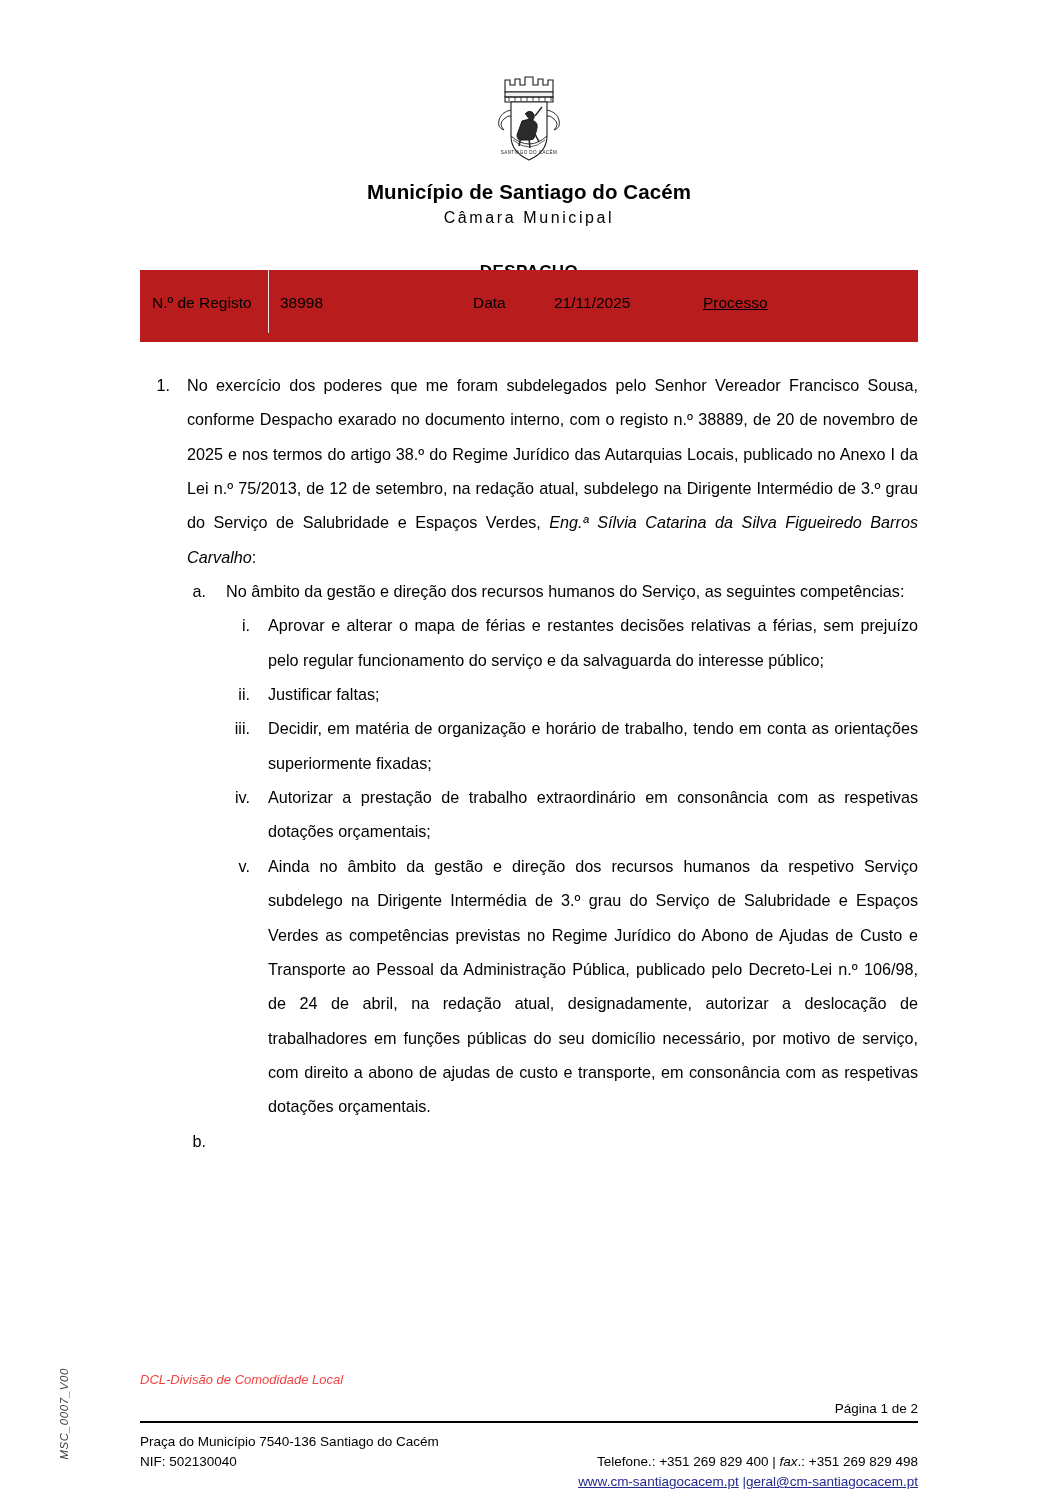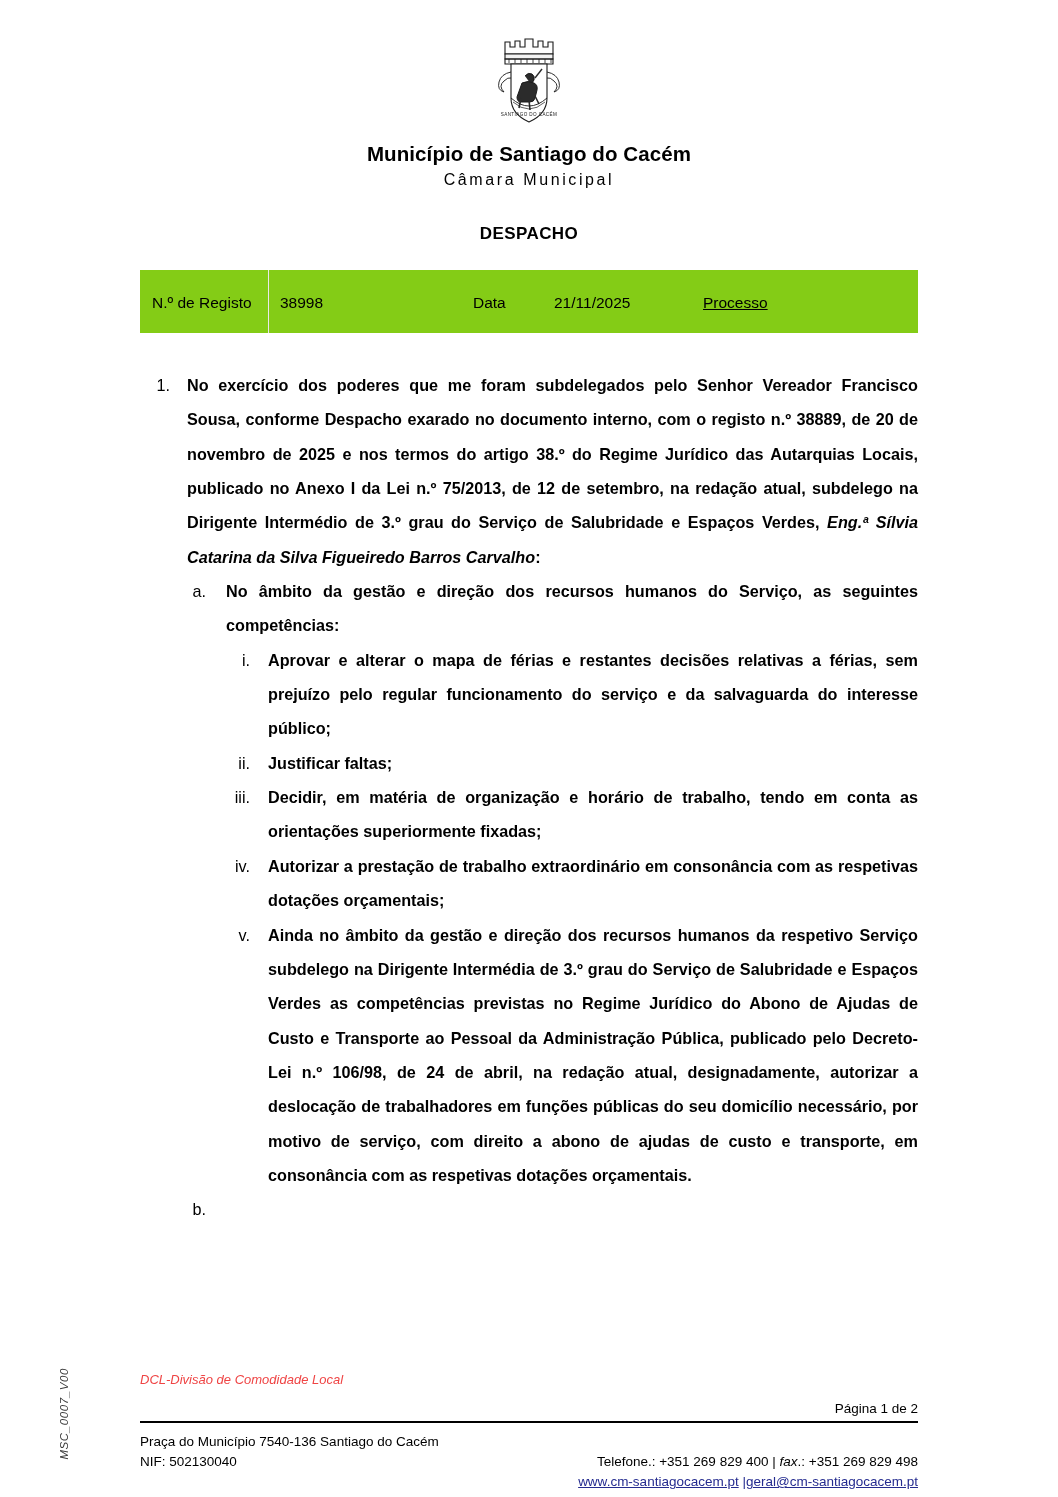--- a/index.html
+++ b/index.html
@@ -17,21 +17,21 @@
     width: 1058px;
     height: 1497px;
     margin: 0 auto;
     background: #ffffff;
     box-sizing: border-box;
     overflow: hidden;
   }
 
   
   .doc-header {
-    padding-top: 28px;
+    padding-top: 66px;
     text-align: center;
   }
   .crest {
     width: 76px;
     height: 104px;
     margin: 0 auto 10px auto;
     display: block;
   }
   .org-name {
     font-size: 20.5px;
@@ -53,22 +53,22 @@
     letter-spacing: 0.4px;
     margin-top: 35px;
   }
 
   
   .reg-table {
     position: absolute;
     left: 140px;
     top: 270px;
     width: 778px;
-    height: 63px;
-    background: #84cc16;
+    height: 72px;
+    background: #b91c1c;
   }
   .reg-divider {
     position: absolute;
     left: 128px;
     top: 0;
     width: 1px;
     height: 63px;
     background: #e9e9e9;
   }
   .reg-cell {
@@ -118,21 +118,21 @@
   
   .level-2 { padding-left: 40px; }
   .level-2 > .marker { width: 26px; margin-right: 20px; }
   
   .level-3 { padding-left: 80px; }
   .level-3 > .marker { width: 30px; margin-right: 18px; }
 
   .it { font-style: italic; }
 
   
-  .just { text-align: justify; text-align-last: left; font-weight: bold; }
+  .just { text-align: justify; text-align-last: left; }
 
   
   .side-code {
     position: absolute;
     left: 58px;
     top: 1368px;
     font-size: 11.5px;
     font-style: italic;
     color: #3a3a3a;
     letter-spacing: 0.6px;

